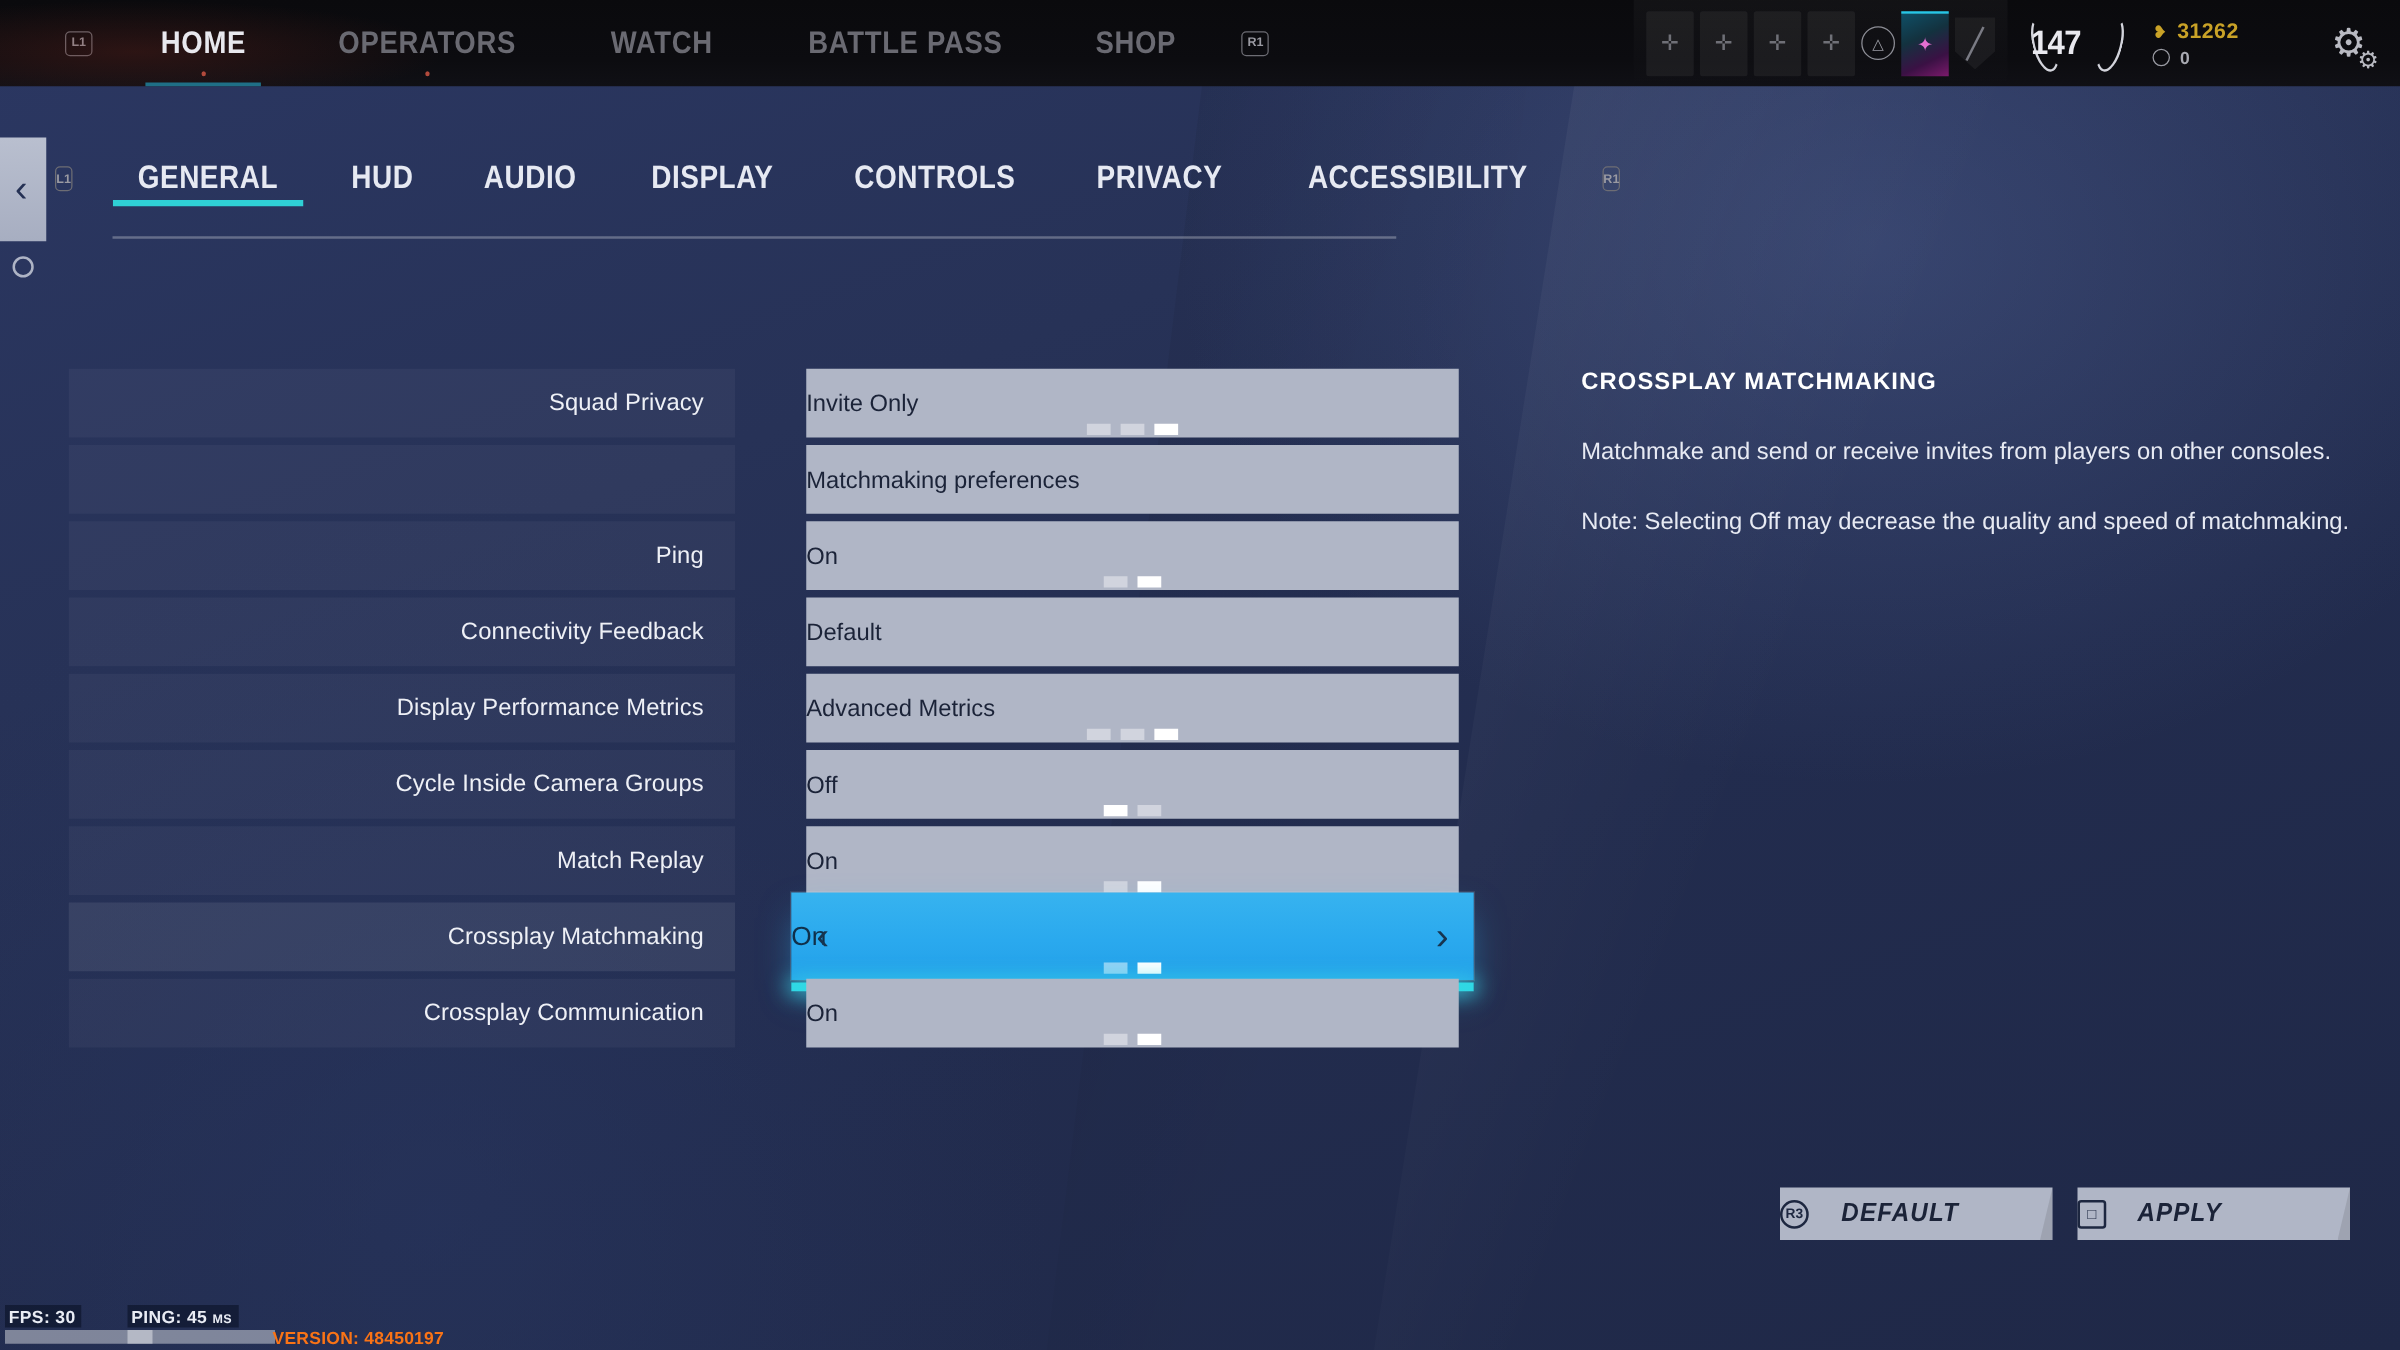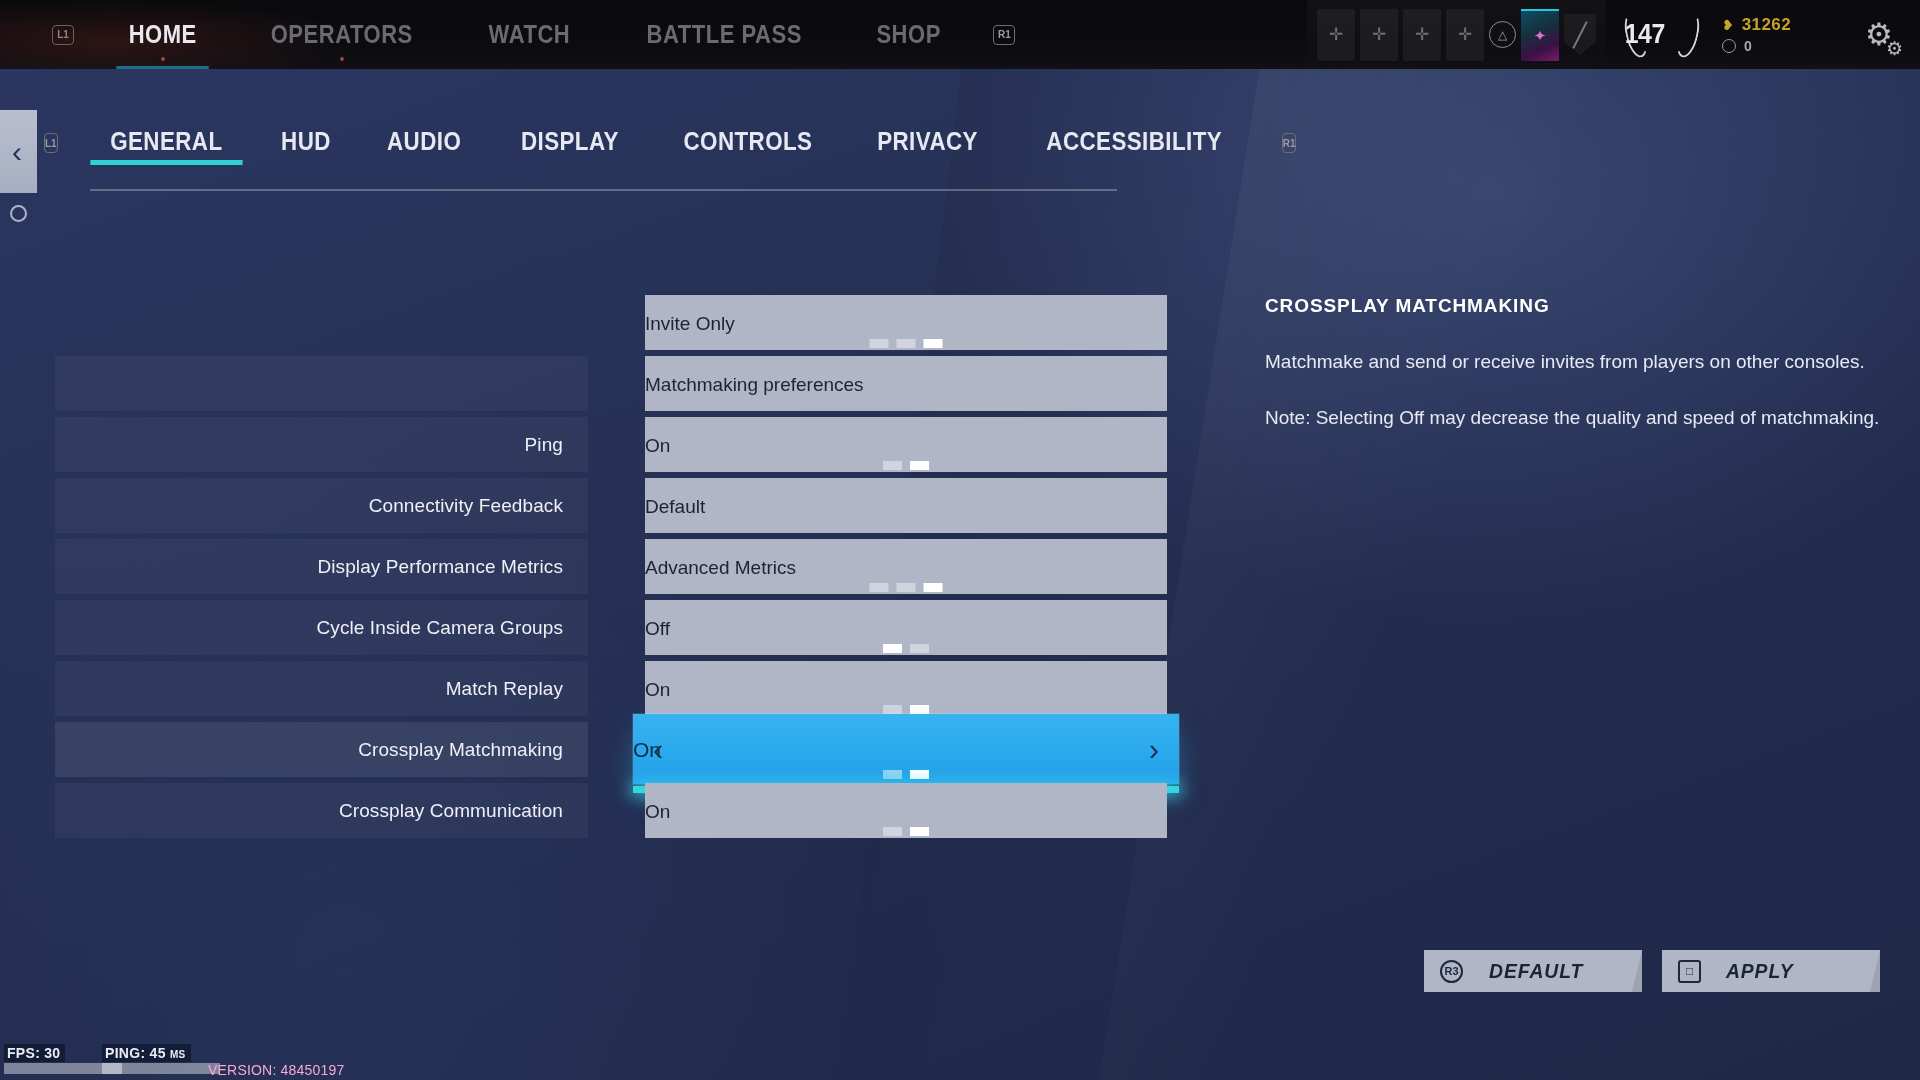--- a/index.html
+++ b/index.html
@@ -243,21 +243,21 @@
   .desc-p {
     color:#e7eaf3; font-size:19px; line-height:1.35; margin-bottom:30px;
   }
 
   
   .btn-row { position:absolute; right:40px; bottom:88px; display:flex; gap:20px; z-index:10; }
   .btn {
     width:218px; height:42px;
     background:#b0b6c6;
     display:flex; align-items:center;
-    padding-left:16px; gap:22px;
+    gap:22px;
     position:relative;
   }
   .btn .badge {
     width:23px; height:23px; border-radius:50%;
     border:2px solid #1d2740; color:#1d2740;
     font-size:11px; font-weight:bold;
     display:flex; align-items:center; justify-content:center;
   }
   .btn .badge.sq { border-radius:3px; font-size:12px; }
   .btn .btn-label {
@@ -278,22 +278,22 @@
   }
   .stat-label {
     color:#e9ecf4; font-size:14px; font-weight:bold; letter-spacing:0.3px;
     background:rgba(8,14,32,0.55); padding:1px 5px 1px 3px; display:inline-block;
   }
   .stat-label .unit { font-size:10px; font-weight:bold; }
   .stat-bar {
     width:118px; height:11px; background:rgba(255,255,255,0.42); margin-top:1px;
   }
   .version {
-    position:absolute; left:208px; bottom:2px;
-    color:#f9a8d4; font-size:14px; font-weight:normal; letter-spacing:0.2px;
+    position:absolute; left:218px; bottom:2px;
+    color:#f97316; font-size:14px; font-weight:bold; letter-spacing:0.2px;
   }
 </style>
 </head>
 <body>
 
 <div class="bg"></div>
 <div class="bg-streak"></div>
 <div class="bg-streak2"></div>
 
 <div class="topbar">
@@ -396,20 +396,23 @@
     </div>
   <div class="tab">
       <span>ACCESSIBILITY</span>
     </div>
   <span class="bumper tab-r1">R1</span>
 </div>
 <div class="tabbar-underline"></div>
 
 <div class="list" id="settings-list">
     <div class="row">
+      <div class="row-label-bg">
+        <span class="row-label">Squad Privacy</span>
+      </div>
       <div class="row-value">
         <span class="val">Invite Only</span>
         <div class="dots">
           <span class="dot-seg"></span>
           <span class="dot-seg"></span>
           <span class="dot-seg on"></span>
         </div>
       </div>
     </div>
     <div class="row">

